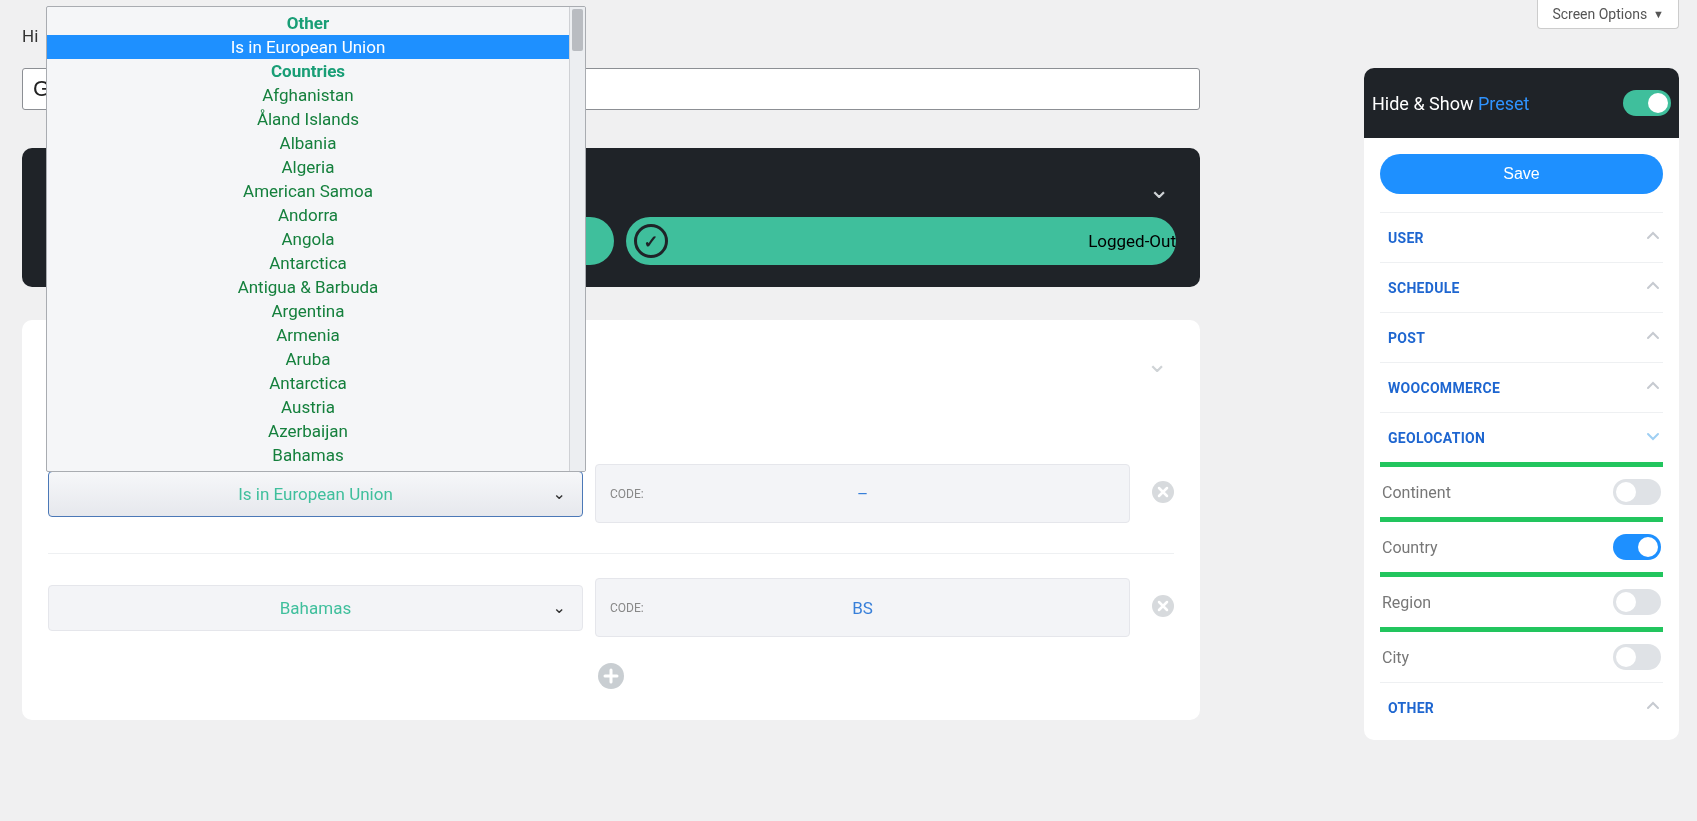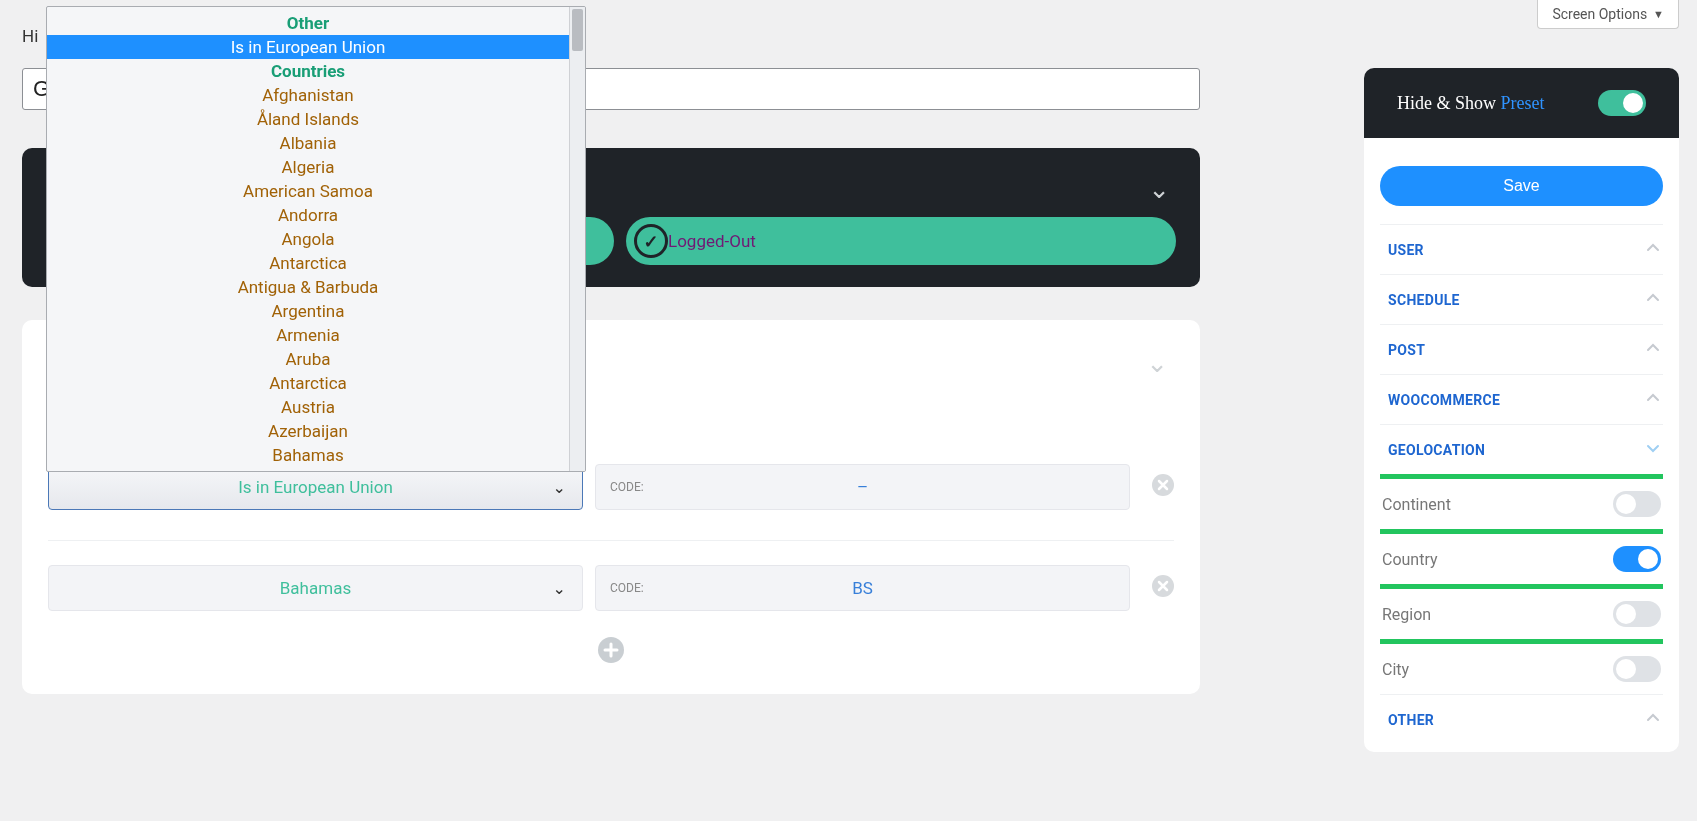--- a/index.html
+++ b/index.html
@@ -100,22 +100,22 @@
     border: 3px solid #1f2328;
     border-radius: 50%;
     margin-left: 8px;
     display:flex; align-items:center; justify-content:center;
     color:#1f2328; font-weight:bold;
   }
   .pill .check::after {
     content:"✓"; font-size:18px; font-weight:900;
   }
   .pill .plabel {
-    flex:1; text-align:left;
-    color:#701a75;
+    flex:1; text-align:right;
+    color:#000000;
   }
 
   
   .white-panel {
     position: absolute;
     top: 320px;
     left: 22px;
     width: 1178px;
     background: #fff;
     border-radius: 10px;
@@ -153,21 +153,21 @@
   }
   .select-box.active {
     border: 1px solid #4b78b7;
     background: linear-gradient(#f6f7f9,#e6e8ed);
   }
   .select-box .sel-chevron {
     position:absolute; right:16px; color:#333; font-size:16px;
   }
   .code-box {
     width: 537px;
-    height: 46px;
+    height: 59px;
     background: #f3f4f7;
     border: 1px solid #e5e6eb;
     border-radius: 4px;
     display: flex;
     align-items: center;
     font-size: 12px;
     color: #888;
     padding: 0 14px;
     position: relative;
   }
@@ -206,21 +206,21 @@
   }
   .dd-group {
     text-align:center;
     color:#199e76;
     font-weight:700;
     font-size:17px;
     padding: 2px 0;
   }
   .dd-item {
     text-align:center;
-    color:#a16207;
+    color:#15803d;
     font-size:17px;
     padding: 2px 0;
     cursor:pointer;
   }
   .dd-item.selected {
     background:#1e90ff;
     color:#fff;
   }
   
   .dd-scroll {
@@ -240,43 +240,42 @@
     top: 68px;
     right: 18px;
     width: 315px;
     background:#fff;
     border-radius: 10px;
     overflow:hidden;
   }
   .sb-header {
     background:#1f2328;
     color:#fff;
-    padding: 22px 33px;
+    padding: 22px 8px;
     display:flex;
     align-items:center;
     justify-content:space-between;
     font-size:18px;
-    font-family:Liberation Serif, serif;
   }
   .sb-header .accent { color:#2f93ff; }
   .toggle {
     width:48px; height:26px; border-radius:20px; position:relative;
     display:inline-block;
   }
   .toggle.on { background:#3fbf9c; }
   .toggle.off { background:#dfe2e6; }
   .toggle.blue.on { background:#1e90ff; }
   .toggle .knob {
     width:20px; height:20px; background:#fff; border-radius:50%;
     position:absolute; top:3px;
   }
   .toggle.on .knob { right:3px; }
   .toggle.off .knob { left:3px; }
 
-  .sb-body { padding: 28px 16px 8px 16px; }
+  .sb-body { padding: 16px 16px 8px 16px; }
   .save-btn {
     background:#1e90ff; color:#fff; border:none;
     width:100%; height:40px; border-radius:20px;
     font-size:16px; cursor:pointer;
     margin-bottom: 18px;
   }
   .sb-sect {
     border-top:1px solid #eef0f2;
     padding: 14px 2px;
     display:flex; justify-content:space-between; align-items:center;

